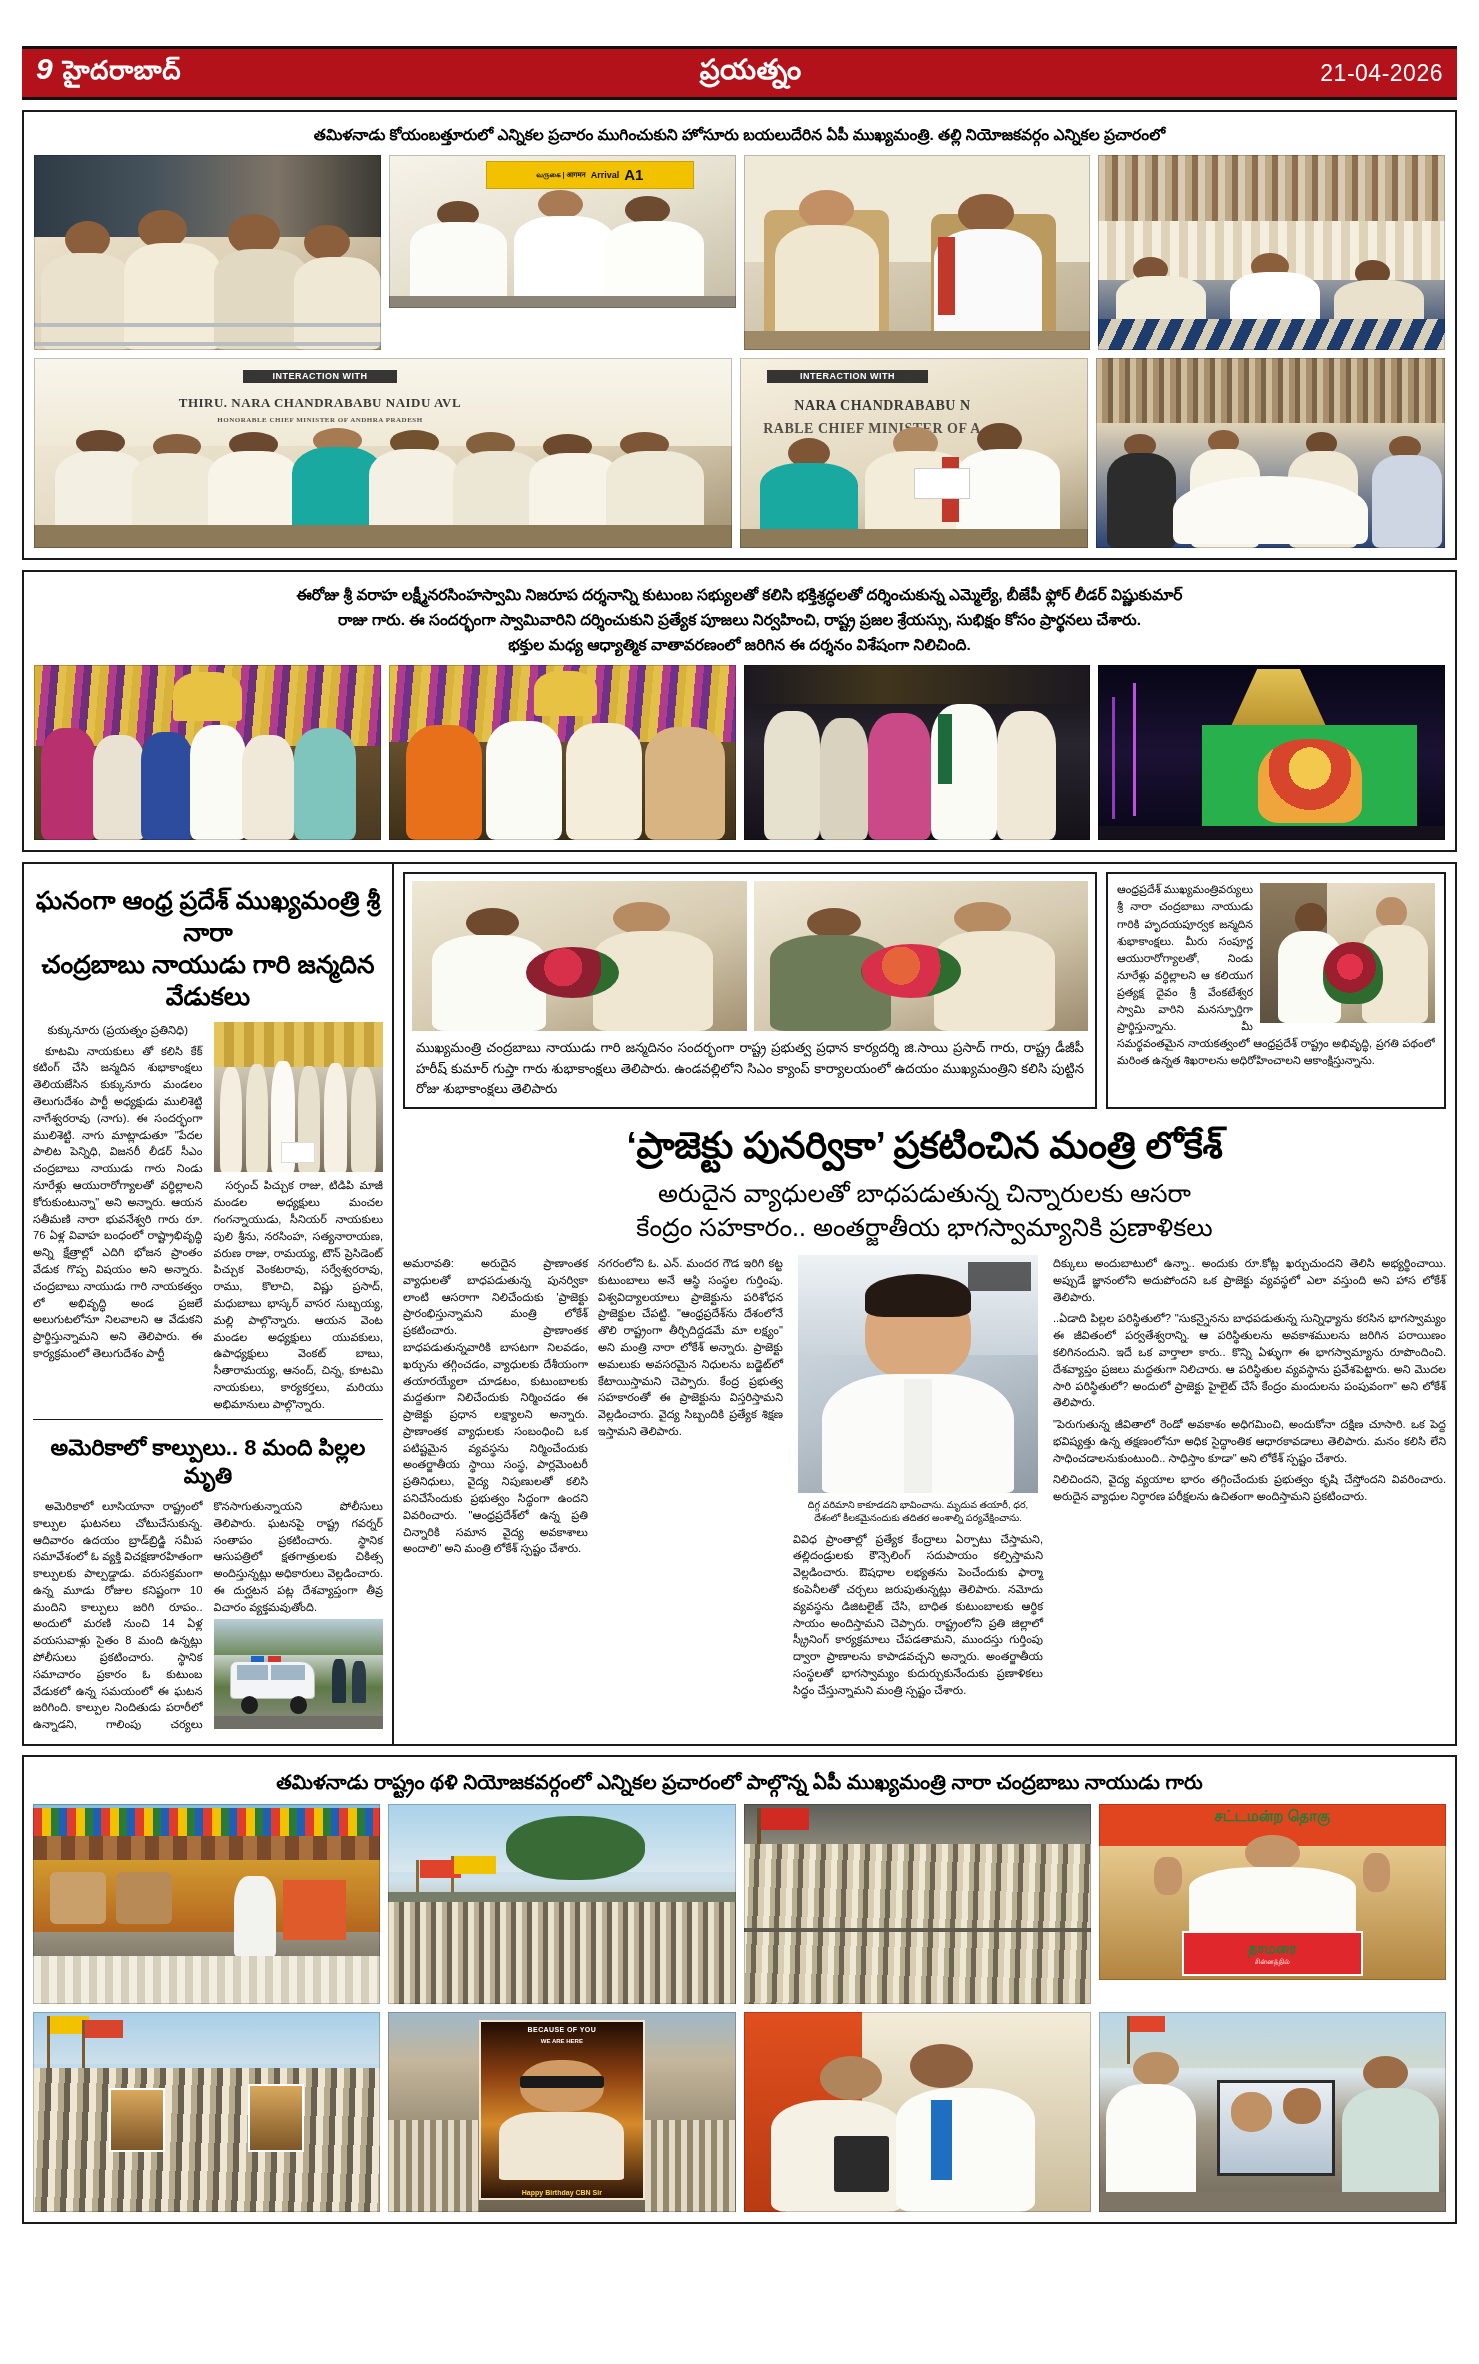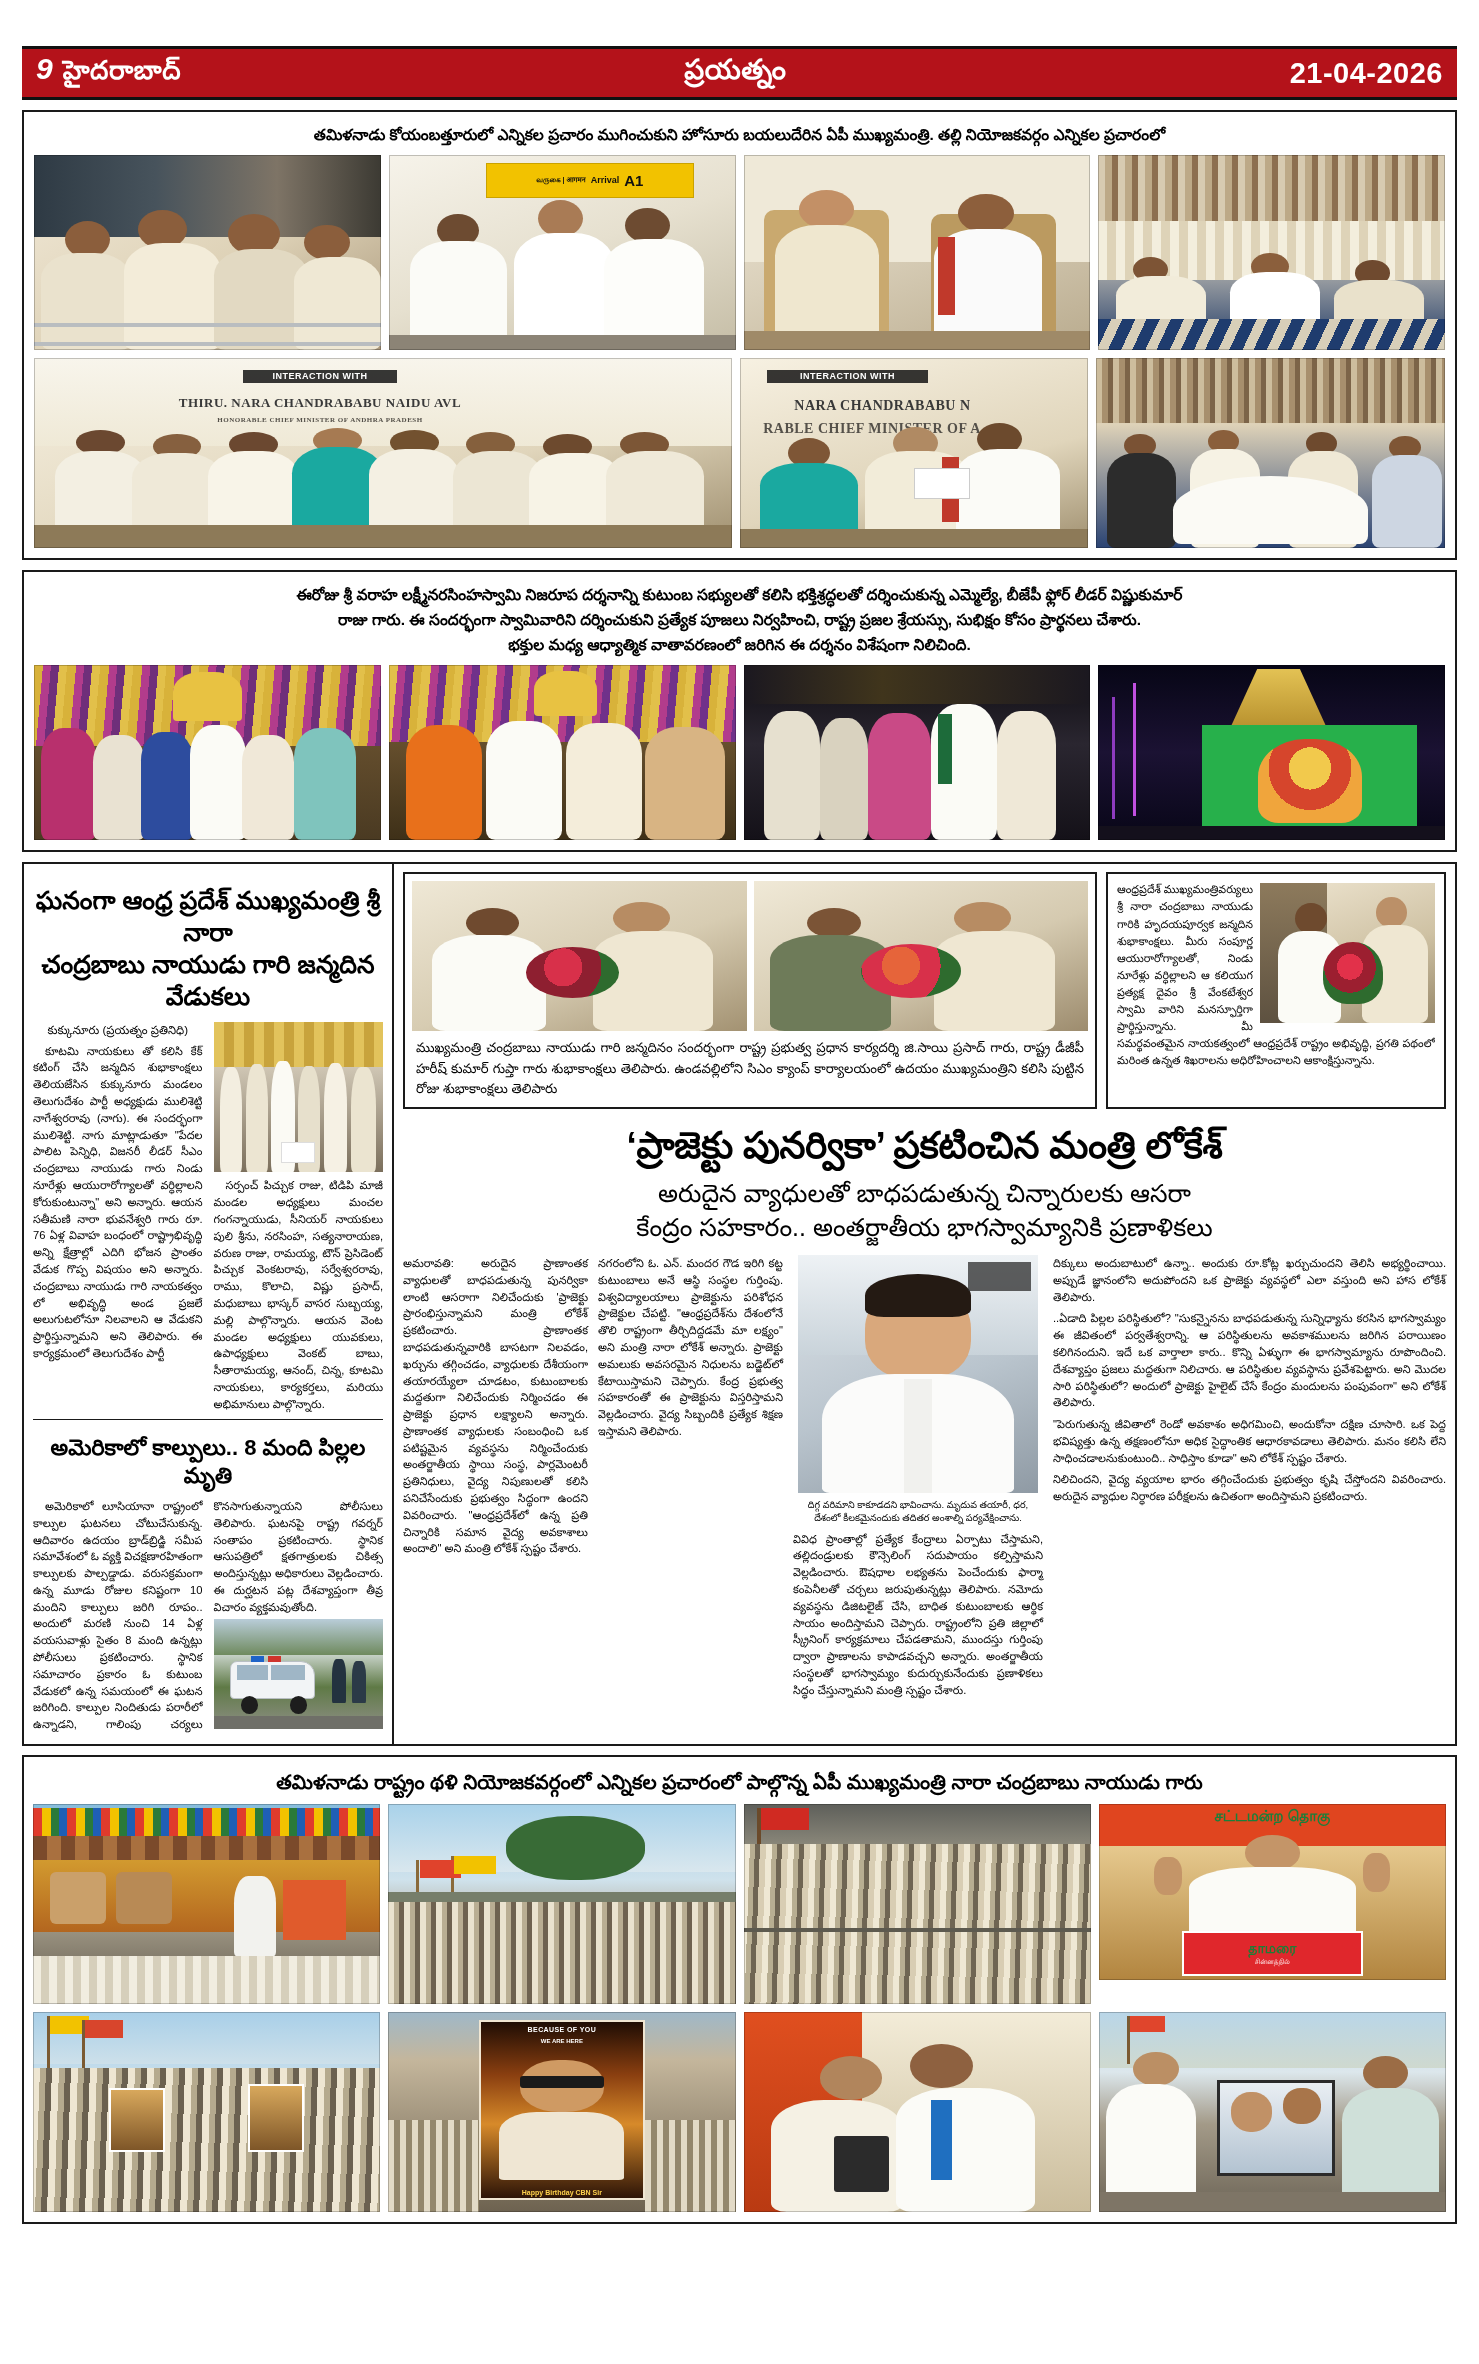--- a/index.html
+++ b/index.html
@@ -26,21 +26,21 @@
     display: flex;
     align-items: center;
     justify-content: space-between;
     padding: 0 14px;
     color: #fff;
   }
   .masthead-left { display: flex; align-items: baseline; gap: 10px; }
   .page-num { font-size: 30px; font-weight: bold; font-style: italic; line-height: 1; }
   .edition { font-size: 26px; font-weight: bold; letter-spacing: .5px; }
   .paper-name { font-size: 28px; font-weight: bold; letter-spacing: .5px; }
-  .issue-date { font-size: 29px; font-weight: bold; letter-spacing: .5px; }
+  .issue-date { font-size: 23px; font-weight: normal; letter-spacing: .5px; }
 
   
   .panel {
     border: 2px solid #1a1a1a;
     margin: 10px 22px 0 22px;
     background: #fff;
     padding: 8px 10px 10px 10px;
   }
   .caption-te {
     font-size: 15.5px;
@@ -214,21 +214,21 @@
         <div class="head" style="left:78%;top:36%;width:13%;height:18%"></div>
         <div class="figure" style="left:2%;top:50%;width:26%;height:50%;background:#eae2cd"></div>
         <div class="figure" style="left:26%;top:45%;width:28%;height:55%;background:#f3ecd9"></div>
         <div class="figure" style="left:52%;top:48%;width:27%;height:52%;background:#e2d9c2"></div>
         <div class="figure" style="left:75%;top:52%;width:25%;height:48%;background:#efe8d4"></div>
         <div style="position:absolute;left:0;bottom:12%;width:100%;height:4px;background:#b9bdc0"></div>
         <div style="position:absolute;left:0;bottom:2%;width:100%;height:4px;background:#b9bdc0"></div>
       </div>
     </div>
 
-    <div class="ph g-airport" style="height:195px">
+    <div class="ph g-airport" style="height:153px">
       <div class="ph-inner" style="position:relative;height:100%">
         <div style="position:absolute;left:28%;top:4%;width:60%;height:18%;background:#f2c200;border:1px solid #caa200;display:flex;align-items:center;justify-content:center;gap:5px;font-size:9px;font-weight:bold;color:#111">
           <span style="font-size:7px">வருகை | आगमन</span>
           <span>Arrival</span>
           <span style="font-size:15px">A1</span>
         </div>
         <div class="head" style="left:14%;top:30%;width:12%;height:17%;background:#6d4b31"></div>
         <div class="head" style="left:43%;top:23%;width:13%;height:19%;background:#a97b55"></div>
         <div class="head" style="left:68%;top:27%;width:13%;height:18%;background:#6d4b31"></div>
         <div class="figure" style="left:6%;top:44%;width:28%;height:56%;background:#fbfbf7"></div>

